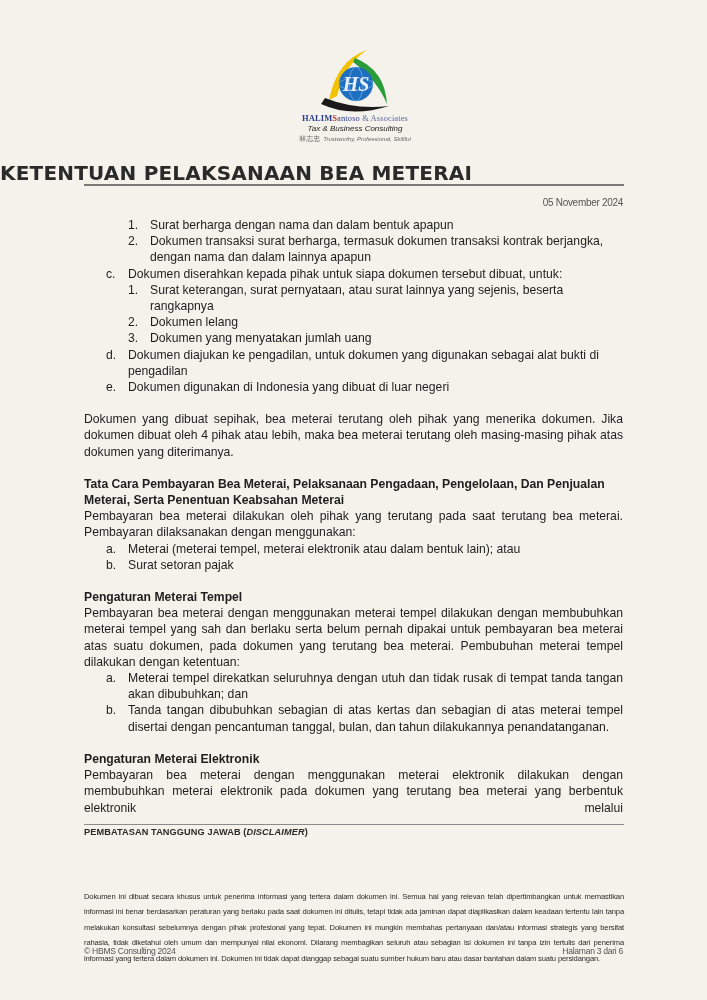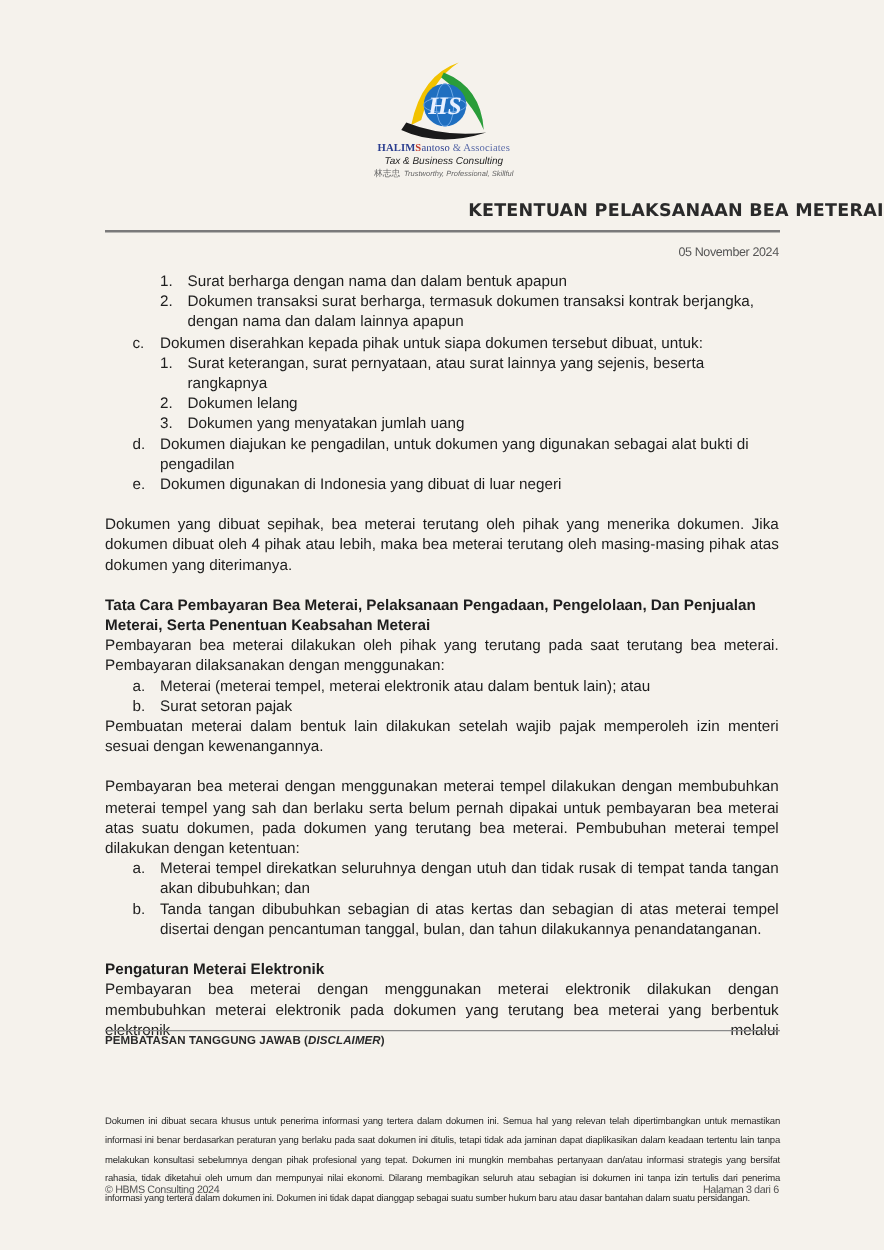--- a/index.html
+++ b/index.html
@@ -17,22 +17,22 @@
   .logo svg { display: block; margin: 0 auto; }
   .logo-name { font-family: "Liberation Serif", serif; font-size: 8.5px; color: #2b3e8f; letter-spacing: 0.1px; margin-top: 1px; white-space: nowrap; }
   .logo-name b { font-weight: bold; color: #2b3e8f; }
   .logo-name .s { color: #c0392b; font-weight: bold; }
   .logo-name .amp { color: #5a6aa8; }
   .logo-sub { font-family: "Liberation Sans", sans-serif; font-size: 8px; font-style: italic; font-weight: normal; color: #222; margin-top: 1px; white-space: nowrap; }
   .logo-tag { font-size: 6px; color: #666; font-style: italic; margin-top: 1px; white-space: nowrap; }
   .logo-tag .cn { font-style: normal; color: #666; margin-right: 3px; font-size: 7px; }
 
   
-  .title { position: absolute; left: 0; width: 707px; top: 161px; text-align: right;
-           font-family: "DejaVu Sans", sans-serif; font-weight: bold; font-size: 14px; color: #2a2a2a; letter-spacing: 0.2px; }
+  .title { position: absolute; left: 0; width: 707px; top: 161px; text-align: left;
+           font-family: "DejaVu Sans", sans-serif; font-weight: bold; font-size: 20px; color: #2a2a2a; letter-spacing: 0.2px; }
   .rule { position: absolute; left: 84px; width: 540px; height: 1px; background: #7a7a7a; }
   .rule.top { top: 184px; height: 1.5px; }
   .rule.disc { top: 824px; background: #8a8a8a; }
   .date { position: absolute; right: 84px; top: 197px; font-size: 10px; color: #555; letter-spacing: -0.3px; }
 
   
   .body { position: absolute; left: 84px; width: 539px; top: 217px;
           font-family: "Liberation Sans", sans-serif; font-size: 12.2px; line-height: 16.2px; color: #1e1e1e; }
   .li { display: flex; }
   .li .mk { flex: 0 0 auto; }
@@ -117,23 +117,23 @@
     <div class="h">Tata Cara Pembayaran Bea Meterai, Pelaksanaan Pengadaan, Pengelolaan, Dan Penjualan Meterai, Serta Penentuan Keabsahan Meterai</div>
     <div class="para">Pembayaran bea meterai dilakukan oleh pihak yang terutang pada saat terutang bea meterai. Pembayaran dilaksanakan dengan menggunakan:</div>
     <div class="li l1">
         <span class="mk">a.</span>
         <span class="tx">Meterai (meterai tempel, meterai elektronik atau dalam bentuk lain); atau</span>
       </div>
     <div class="li l1">
         <span class="mk">b.</span>
         <span class="tx">Surat setoran pajak</span>
       </div>
-    <div class="para">Pembuatan meterai dalam bentuk lain dilakukan setelah wajib pajak memperoleh izin menteri sesuai dengan kewenangannya.</div>
 
     <div class="gap"></div>
+    <div class="h">Pengaturan Meterai Tempel</div>
     <div class="para">Pembayaran bea meterai dengan menggunakan meterai tempel dilakukan dengan membubuhkan meterai tempel yang sah dan berlaku serta belum pernah dipakai untuk pembayaran bea meterai atas suatu dokumen, pada dokumen yang terutang bea meterai. Pembubuhan meterai tempel dilakukan dengan ketentuan:</div>
     <div class="li l1">
         <span class="mk">a.</span>
         <span class="tx para">Meterai tempel direkatkan seluruhnya dengan utuh dan tidak rusak di tempat tanda tangan akan dibubuhkan; dan</span>
       </div>
     <div class="li l1">
         <span class="mk">b.</span>
         <span class="tx para">Tanda tangan dibubuhkan sebagian di atas kertas dan sebagian di atas meterai tempel disertai dengan pencantuman tanggal, bulan, dan tahun dilakukannya penandatanganan.</span>
       </div>
 

